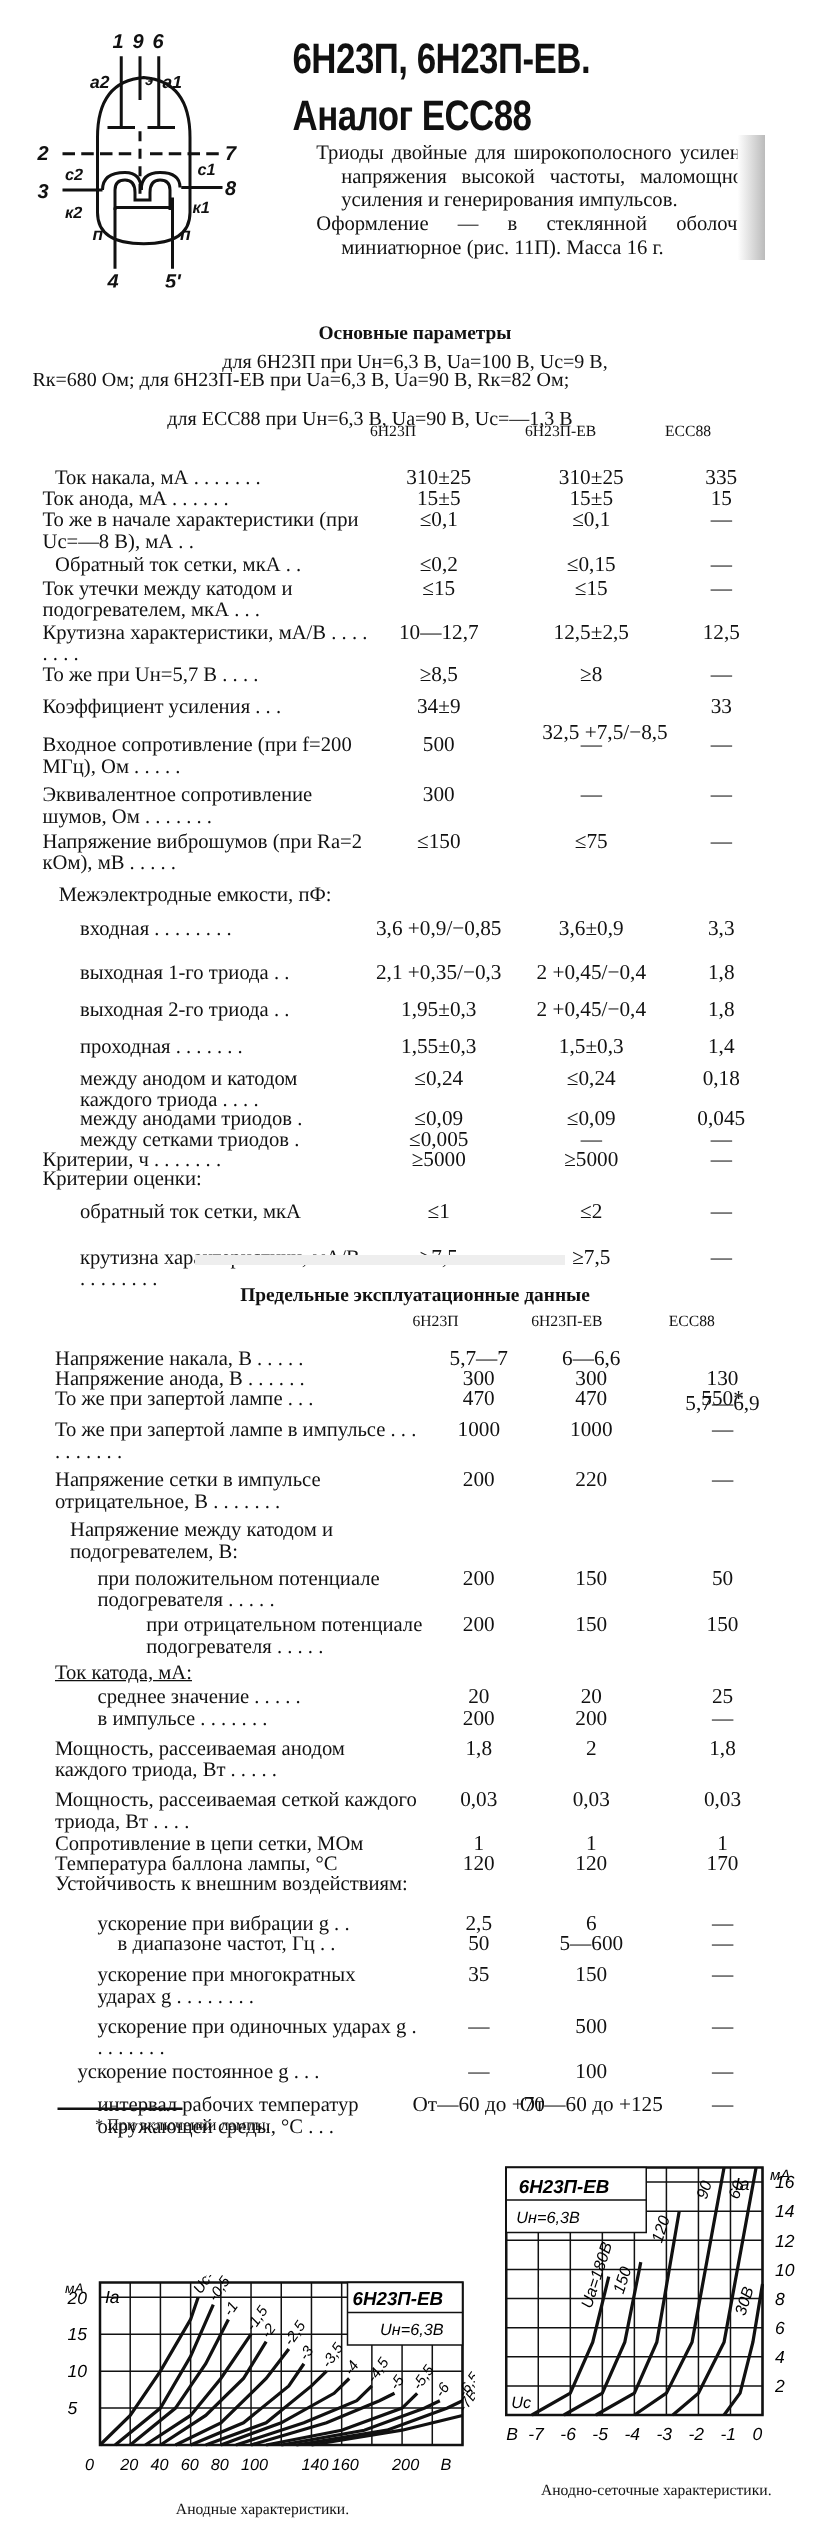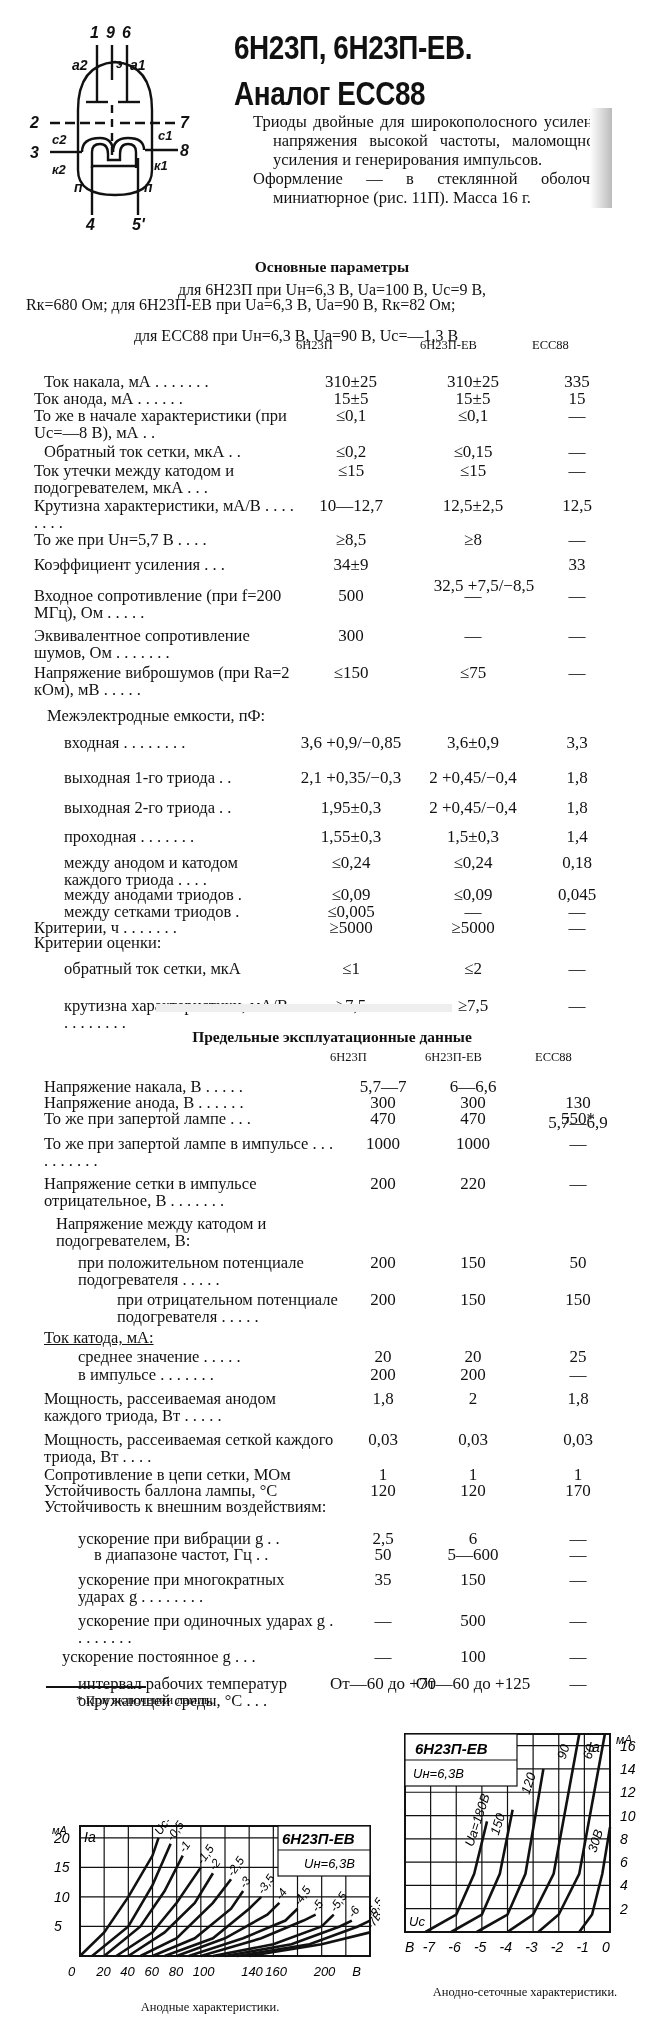--- a/index.html
+++ b/index.html
@@ -317,21 +317,21 @@
       <div class="val" style="left: 413px;">0,03</div>
       <div class="val" style="left: 518px;">0,03</div>
     </div>
     <div class="row" style="top: 1466px;">
       <div class="lbl" style="left: 44px; width: 290px;">Сопротивление в цепи сетки, МОм</div>
       <div class="val" style="left: 323px;">1</div>
       <div class="val" style="left: 413px;">1</div>
       <div class="val" style="left: 518px;">1</div>
     </div>
     <div class="row" style="top: 1482px;">
-      <div class="lbl" style="left: 44px; width: 290px;">Устойчивость баллона лампы, °С</div>
+      <div class="lbl" style="left: 44px; width: 290px;">Температура баллона лампы, °С</div>
       <div class="val" style="left: 323px;">120</div>
       <div class="val" style="left: 413px;">120</div>
       <div class="val" style="left: 518px;">170</div>
     </div>
     <div class="row" style="top: 1498px;">
       <div class="lbl" style="left: 44px; width: 290px;">Устойчивость к внешним воздействиям:</div>
       <div class="val" style="left: 323px;"></div>
       <div class="val" style="left: 413px;"></div>
       <div class="val" style="left: 518px;"></div>
     </div>

